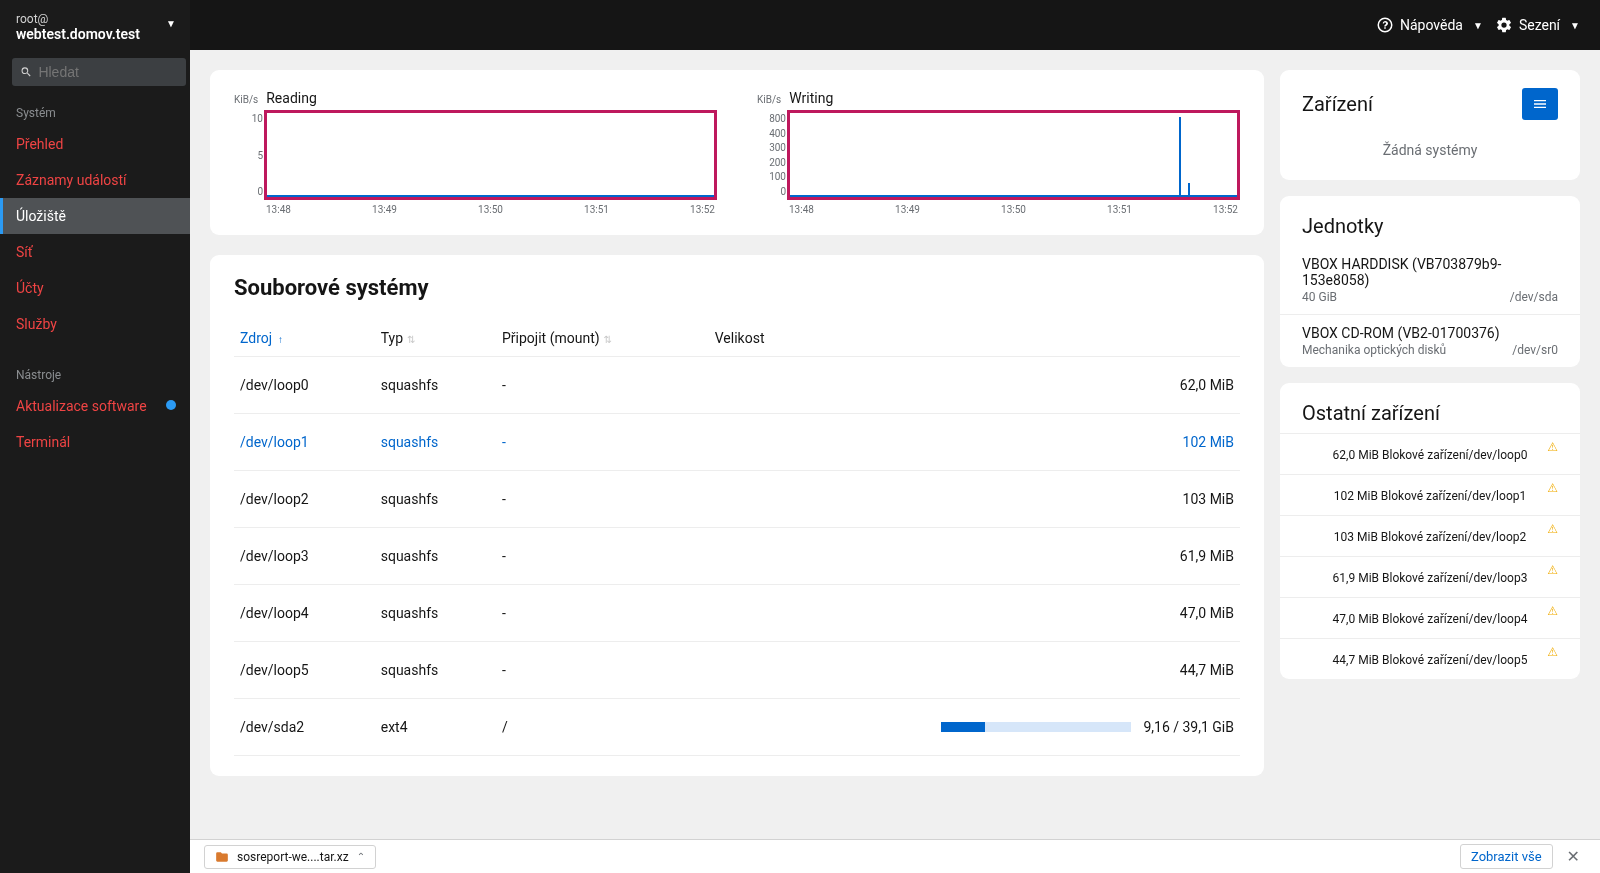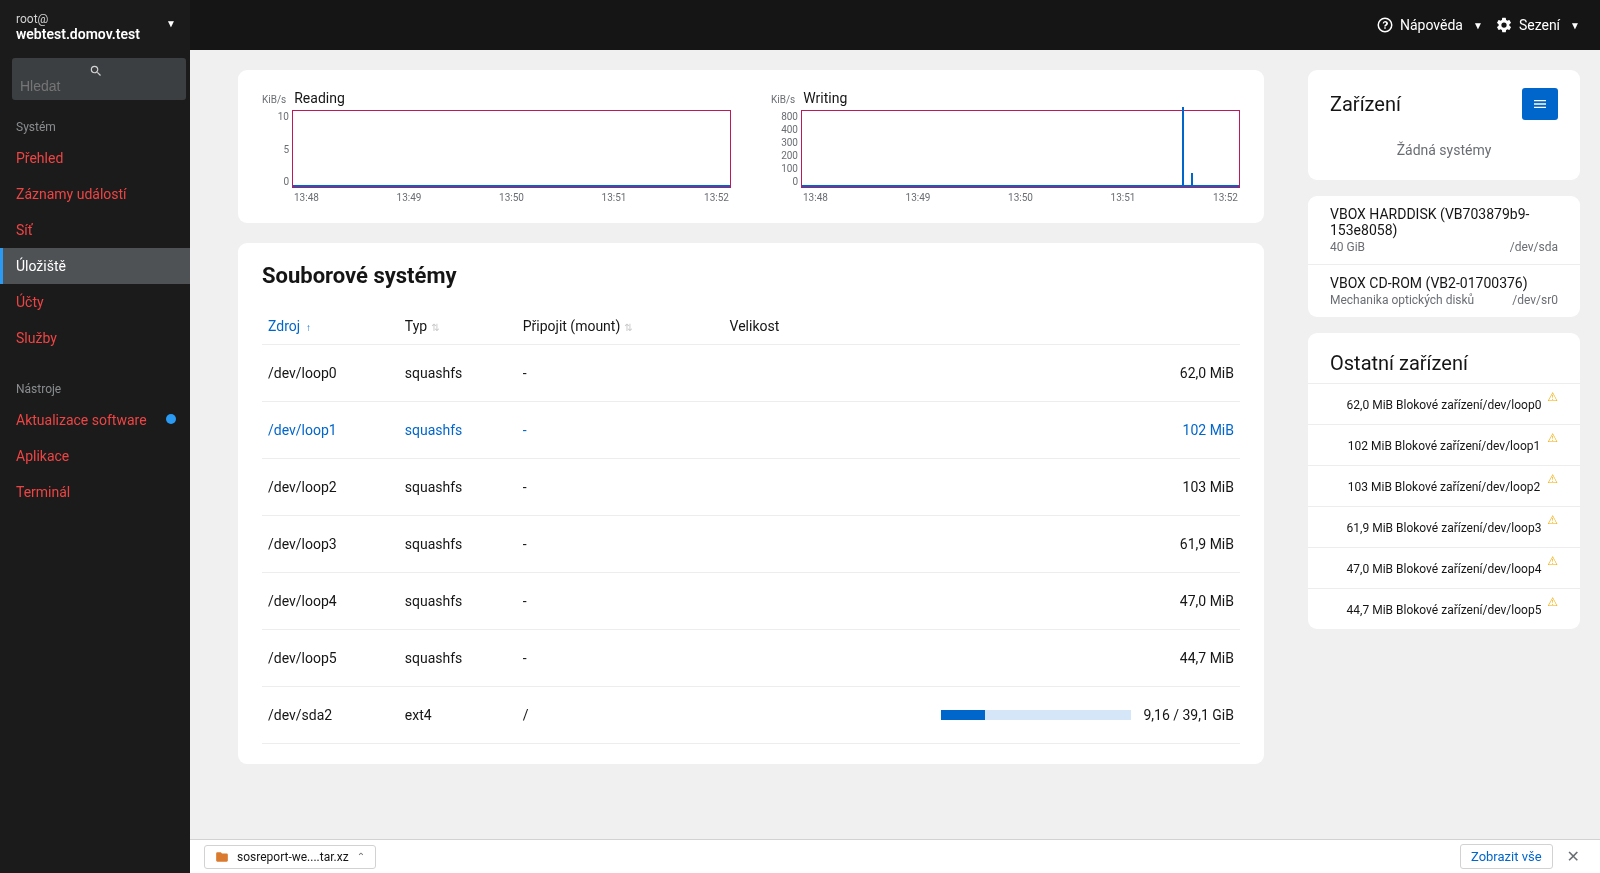--- a/index.html
+++ b/index.html
@@ -6,51 +6,51 @@
 body { font-family: -apple-system, BlinkMacSystemFont, "Segoe UI", Roboto, sans-serif; font-size: 14px; color: #151515; background: #f0f0f0; overflow: hidden; }
 
 .app { display: flex; height: 873px; width: 1600px; }
 
 
 .sidebar { width: 190px; background: #1b1b1b; color: #d2d2d2; display: flex; flex-direction: column; flex-shrink: 0; }
 .sidebar-hostblock { padding: 12px 16px 10px 16px; position: relative; }
 .sidebar-host .user { font-size: 12px; color: #d2d2d2; }
 .sidebar-host .host { font-size: 14px; font-weight: 600; color: #fff; }
 .sidebar-hostblock .caret { position: absolute; right: 14px; top: 18px; color: #fff; font-size: 10px; }
-.sidebar-search { margin: 6px 4px 10px 12px; background: #3c3f42; border-radius: 3px; display: flex; align-items: center; padding: 6px 8px; flex-direction: column; }
+.sidebar-search { margin: 6px 4px 10px 12px; background: #3c3f42; border-radius: 3px; display: flex; align-items: center; padding: 6px 8px; }
 .sidebar-search input { background: transparent; border: none; color: #d2d2d2; font-size: 14px; width: 100%; outline: none; }
 .sidebar-search svg { width: 14px; height: 14px; fill: #d2d2d2; margin-right: 6px; }
 .sidebar-group-label { font-size: 12px; color: #8a8d90; padding: 10px 16px 6px 16px; }
 .sidebar-item { padding: 10px 16px; font-size: 14px; color: #ef4444; cursor: pointer; position: relative; }
 .sidebar-item.active { background: #4f5255; color: #fff; }
 .sidebar-item.active::before { content: ""; position: absolute; left: 0; top: 0; bottom: 0; width: 3px; background: #2b9af3; }
 .sidebar-item .badge { position: absolute; right: 14px; top: 12px; width: 10px; height: 10px; background: #2b9af3; border-radius: 50%; }
 
 
 .main-col { flex: 1; display: flex; flex-direction: column; }
 .topbar { height: 50px; background: #151515; color: #fff; display: flex; align-items: center; justify-content: flex-end; padding: 0 20px; gap: 12px; }
 .topbar-item { display: flex; align-items: center; gap: 6px; cursor: pointer; font-size: 14px; }
 .topbar-item svg { width: 18px; height: 18px; fill: #fff; }
 .topbar .caret { font-size: 10px; color: #fff; margin-left: 4px; }
 
 
 .content-scroll { flex: 1; overflow-y: auto; background: #f0f0f0; padding: 20px; display: flex; gap: 16px; }
 .content-main { flex: 1; display: flex; flex-direction: column; gap: 20px; min-width: 0; }
 .content-side { width: 300px; display: flex; flex-direction: column; gap: 16px; flex-shrink: 0; }
 
-.card { background: #fff; border-radius: 9px; margin-left: 28px; }
+.card { background: #fff; border-radius: 9px; }
 .card-pad { padding: 20px 24px; }
 
 
 .charts { display: flex; gap: 40px; }
 .chart { flex: 1; }
 .chart-head { display: flex; align-items: baseline; gap: 8px; margin-bottom: 4px; }
 .chart-unit { font-size: 10px; color: #6a6e73; }
 .chart-title { font-size: 14px; color: #151515; }
-.chart-body { border: 1px solid #be185d; height: 78px; position: relative; }
+.chart-body { border: 3px solid #be185d; height: 90px; position: relative; }
 .chart-ylabels { position: absolute; left: -30px; top: 0; bottom: 0; display: flex; flex-direction: column; justify-content: space-between; font-size: 10px; color: #6a6e73; text-align: right; width: 26px; }
 .chart-xlabels { display: flex; justify-content: space-between; font-size: 10px; color: #6a6e73; margin-top: 4px; padding: 0 2px; }
 .chart-line { position: absolute; left: 0; right: 0; bottom: 0; height: 2px; background: #0066cc; }
 .chart-spike { position: absolute; bottom: 0; width: 2px; background: #0066cc; }
 
 
 .fs-title { font-size: 22px; margin-bottom: 20px; }
 .fs-table { width: 100%; border-collapse: collapse; }
 .fs-table th { text-align: left; font-weight: 400; font-size: 14px; color: #151515; padding: 10px 6px; border-bottom: 1px solid #ededed; }
 .fs-table th.sortable { color: #0066cc; cursor: pointer; }
@@ -107,29 +107,28 @@
     <div class="sidebar-search">
       <svg viewBox="0 0 24 24">
           <path d="M15.5 14h-.79l-.28-.27A6.471 6.471 0 0016 9.5 6.5 6.5 0 109.5 16c1.61 0 3.09-.59 4.23-1.57l.27.28v.79l5 4.99L20.49 19l-4.99-5zm-6 0C7.01 14 5 11.99 5 9.5S7.01 5 9.5 5 14 7.01 14 9.5 11.99 14 9.5 14z"></path>
         </svg>
       <input type="text" placeholder="Hledat" style="">
     </div>
     <div class="sidebar-group-label">Systém</div>
     <div id="sys-items">
         <div class="sidebar-item">Přehled</div>
         <div class="sidebar-item">Záznamy událostí</div>
+        <div class="sidebar-item active">Úložiště</div>
         <div class="sidebar-item">Síť</div>
-        <div class="sidebar-item active">Úložiště</div>
         <div class="sidebar-item">Účty</div>
         <div class="sidebar-item">Služby</div>
       </div>
     <div class="sidebar-group-label" style="margin-top:16px">Nástroje</div>
     <div id="tool-items">
         <div class="sidebar-item">Aktualizace software<span class="badge"></span></div>
-        <div class="sidebar-item">Aplikace</div>
         <div class="sidebar-item">Terminál</div>
       </div>
   </nav>
 
   <div class="main-col">
 
     <div class="topbar">
       <div class="topbar-item">
         <svg viewBox="0 0 24 24">
             <path d="M12 2a10 10 0 100 20 10 10 0 000-20zm0 18a8 8 0 110-16 8 8 0 010 16zm-1-5h2v2h-2v-2zm2-1h-2v-.5c0-1 .5-1.5 1.5-2.2.7-.5 1-.8 1-1.3 0-.8-.7-1.5-1.5-1.5s-1.5.7-1.5 1.5H9c0-1.9 1.6-3.5 3.5-3.5S16 8.1 16 10c0 1.2-.7 1.9-1.6 2.5-.9.6-1.4.9-1.4 1.5z"></path>
@@ -274,20 +273,23 @@
             <div class="hamburger-btn">
               <svg viewBox="0 0 24 24">
                   <path d="M3 6h18v2H3V6zm0 5h18v2H3v-2zm0 5h18v2H3v-2z"></path>
                 </svg>
             </div>
           </div>
           <div class="side-empty">Žádná systémy</div>
         </div>
 
         <div class="card">
+          <div class="side-title-row">
+              <span class="side-title">Jednotky</span>
+            </div>
           <div id="drives-list">
               <div class="drive-item">
                 <div class="drive-name">VBOX HARDDISK (VB703879b9-153e8058)</div>
                 <div class="drive-sub">
                   <span>40 GiB</span>
                   <span>/dev/sda</span>
                 </div>
               </div>
               <div class="drive-item">
                 <div class="drive-name">VBOX CD-ROM (VB2-01700376)</div>

